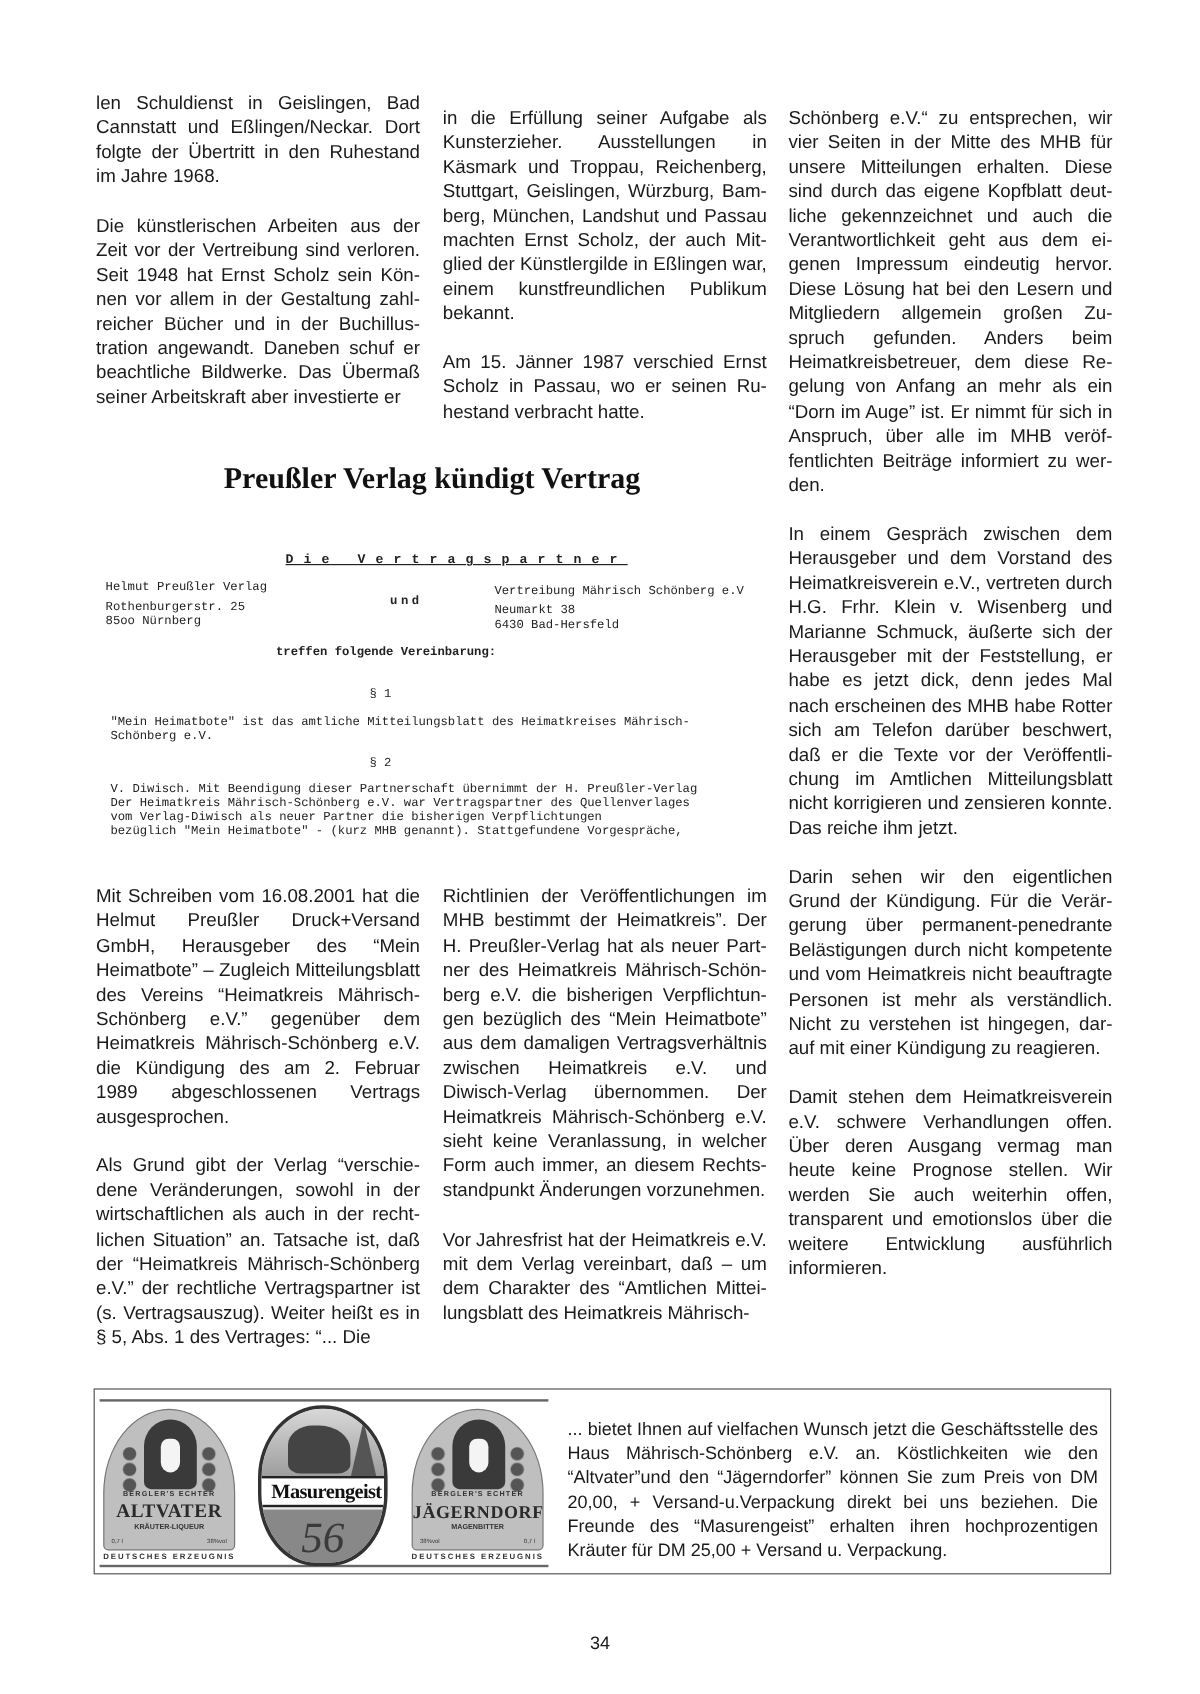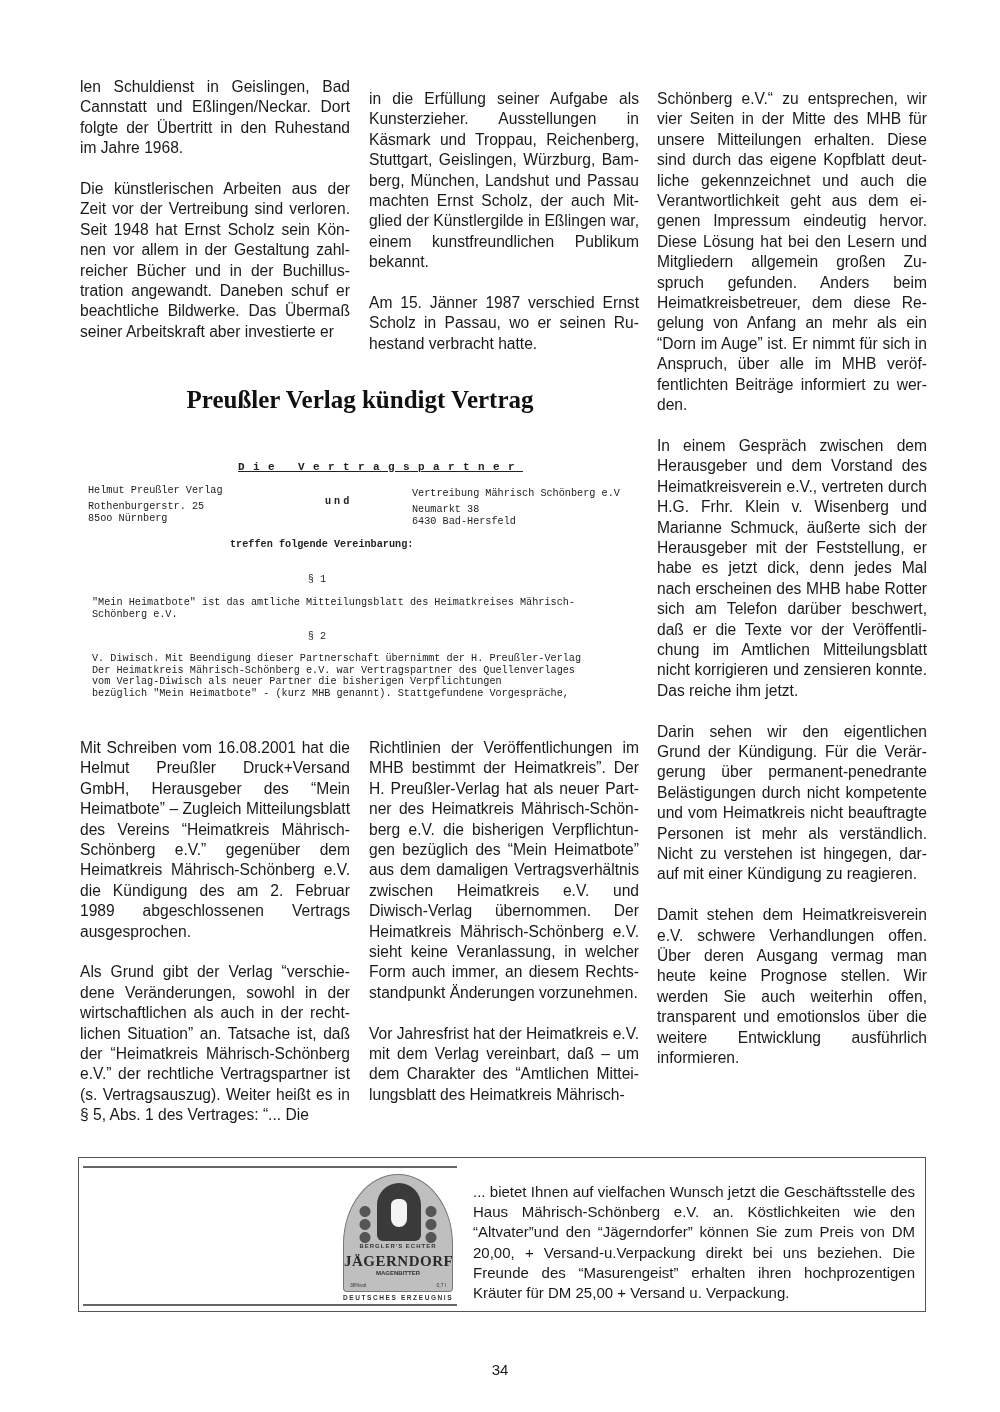--- a/index.html
+++ b/index.html
@@ -117,21 +117,45 @@
   <p>Als Grund gibt der Verlag “verschie­dene Veränderungen, sowohl in der wirtschaftlichen als auch in der recht­lichen Situation” an. Tatsache ist, daß der “Heimatkreis Mährisch-Schönberg e.V.” der rechtliche Vertragspartner ist (s. Vertragsauszug). Weiter heißt es in § 5, Abs. 1 des Vertrages: “... Die</p>
 </div>
 
 <div class="col" id="col2-bot">
   <p>Richtlinien der Veröffentlichungen im MHB bestimmt der Heimatkreis”. Der H. Preußler-Verlag hat als neuer Part­ner des Heimatkreis Mährisch-Schön­berg e.V. die bisherigen Verpflichtun­gen bezüglich des “Mein Heimatbote” aus dem damaligen Vertragsverhältnis zwischen Heimatkreis e.V. und Diwisch-Verlag übernommen. Der Heimatkreis Mährisch-Schönberg e.V. sieht keine Veranlassung, in welcher Form auch immer, an diesem Rechts­standpunkt Änderungen vorzuneh­men.</p>
   <p>Vor Jahresfrist hat der Heimatkreis e.V. mit dem Verlag vereinbart, daß – um dem Charakter des “Amtlichen Mittei­lungsblatt des Heimatkreis Mährisch-</p>
 </div>
 
 <div class="ad-box">
   <div class="ad-labels">
+    <div class="label" id="label1">
+      <div class="label-arch">
+        <div class="dots-l"></div>
+        <div class="dots-r"></div>
+        <div class="figure"></div>
+        <div class="beard"></div>
+        <div class="brand-top">BERGLER'S ECHTER</div>
+        <div class="brand">ALTVATER</div>
+        <div class="sub">KRÄUTER-LIQUEUR</div>
+        <div class="vol">0,7 l</div>
+        <div class="pct">38%vol</div>
+      </div>
+      <div class="origin">DEUTSCHES ERZEUGNIS</div>
+    </div>
 
+    <div class="label" id="label2">
+      <div class="sky"></div>
+      <div class="trees"></div>
+      <div class="stag"></div>
+      <div class="bottom"></div>
+      <div class="band">Masurengeist</div>
+      <div class="num">56</div>
+      <div class="vol2">0,7 l</div>
+      <div class="pct2">Vol</div>
+    </div>
 
     <div class="label" id="label3">
       <div class="label-arch">
         <div class="dots-l"></div>
         <div class="dots-r"></div>
         <div class="figure"></div>
         <div class="beard"></div>
         <div class="brand-top">BERGLER'S ECHTER</div>
         <div class="brand" style="font-size:15px;top:78px">JÄGERNDORFER</div>
         <div class="sub">MAGENBITTER</div>

